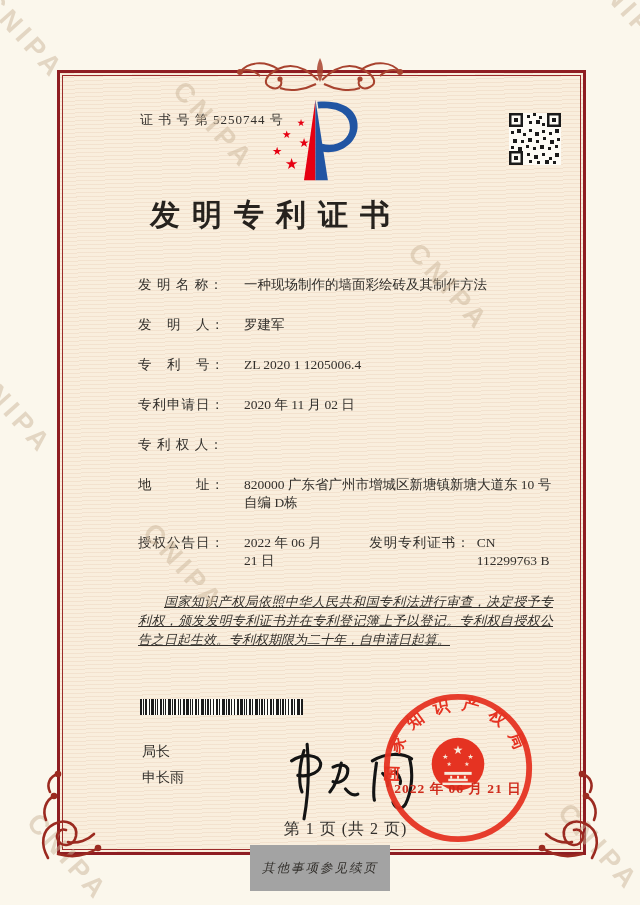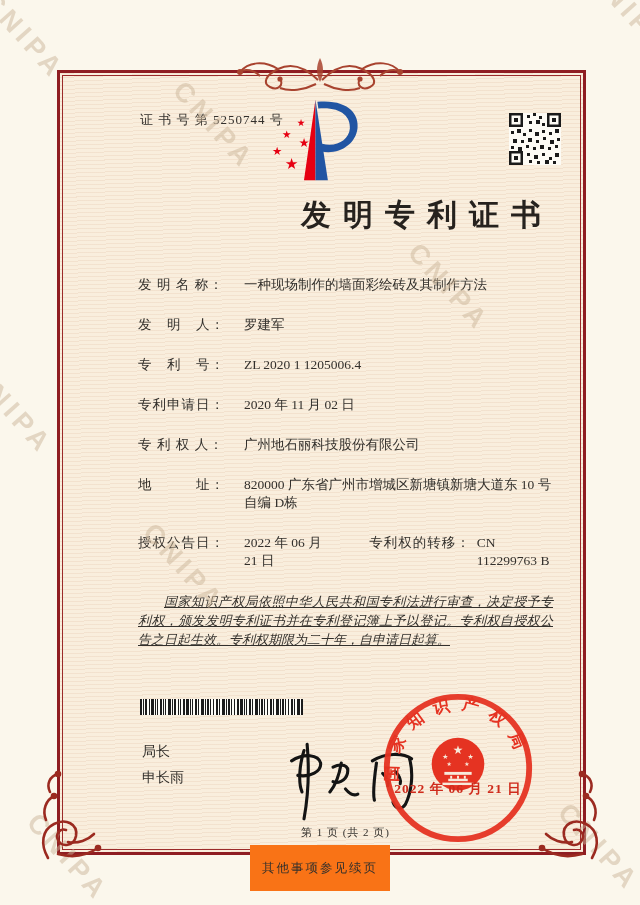--- a/index.html
+++ b/index.html
@@ -13,50 +13,50 @@
   
   .frame{position:absolute;left:57px;top:70px;width:529px;height:785px;box-sizing:border-box;
          border:3px solid #8f1d22;z-index:1;
          background-color:#f9eedd;
          background-image:repeating-linear-gradient(178deg,rgba(210,160,128,0.16) 0 1px,rgba(255,255,255,0) 1px 4px);}
   .frame::before{content:"";position:absolute;inset:2px;border:1px solid #9b2a2a;pointer-events:none;}
   .inner{position:absolute;inset:0;padding:34px 30px 12px 30px;box-sizing:border-box;z-index:3;margin-left:48px;}
   .cert-no{font-size:13px;letter-spacing:1px;margin:4px 0 0 2px;}
   .logo{position:absolute;left:50%;top:24px;transform:translateX(-54%);width:116px;height:86px;z-index:3;}
   .qr{position:absolute;right:22px;top:40px;width:52px;height:52px;z-index:3;}
-  .title{text-align:right;font-size:30px;font-weight:bold;letter-spacing:12px;text-indent:12px;
+  .title{text-align:left;font-size:30px;font-weight:bold;letter-spacing:12px;text-indent:12px;
          margin:66px 0 0 0;color:#26221e;}
   .fields{margin-top:40px;font-size:13.5px;}
   .frow{display:flex;margin-bottom:22px;line-height:18px;}
   .frow.address{margin-bottom:0;}
   .flabel{width:106px;flex:none;letter-spacing:1px;}
   .fvalue{flex:1;max-width:400px;}
   .pair{display:flex;}
   .pair2{margin-left:34px;}
   .pair2 .flabel{width:auto;margin-right:6px;}
   .body-text{margin-top:8px;font-size:13px;font-style:italic;line-height:19px;text-align:justify;text-decoration:underline;}
   .body-text p{margin:0;text-indent:2em;}
   .barcode{display:block;margin:50px 0 0 2px;width:163px;height:16px;}
   .sig-row{position:relative;margin-top:24px;height:100px;}
   .sig-labels{margin:16px 0 0 4px;font-size:14px;line-height:26px;}
   .sig-script{position:absolute;left:135px;top:-8px;width:150px;height:95px;}
-  .page-no{position:absolute;bottom:12px;left:0;right:0;text-align:center;font-size:11px;letter-spacing:1px;}
+  .page-no{position:absolute;bottom:12px;left:0;right:0;text-align:center;font-size:16px;letter-spacing:1px;}
   
   .orn-top{position:absolute;left:232px;top:50px;width:176px;height:46px;z-index:4;}
   .orn-corner{position:absolute;width:66px;height:102px;z-index:4;}
   .orn-bl{left:38px;top:760px;}
   .orn-br{right:38px;top:760px;transform:scaleX(-1);}
   
   .seal{position:absolute;left:380px;top:690px;width:156px;height:156px;z-index:5;}
   .seal svg{width:100%;height:100%;}
   .seal-date{position:absolute;left:-10px;right:-10px;top:90px;text-align:center;
              color:#cf2b1c;font-size:13.5px;font-weight:bold;letter-spacing:1px;}
   
   .footer-note{position:absolute;top:860px;left:0;right:0;text-align:center;z-index:3;font-size:12.5px;}
-  .footer-note span{background:#f97316;padding:16px 12px;letter-spacing:2px;}
+  .footer-note span{background:#a3a3a3;padding:16px 12px;letter-spacing:2px;font-style:italic;}
 </style>
 </head>
 <body>
 
 <div class="page">
 
   <div class="wm-layer">
     <span class="wm" style="left:-30px;top:20px;">CNIPA</span>
     <span class="wm" style="left:160px;top:110px;">CNIPA</span>
     <span class="wm" style="left:575px;top:-5px;">CNIPA</span>
@@ -122,33 +122,32 @@
         <div class="frow">
           <span class="flabel">专　利　号：</span>
           <span class="fvalue">ZL 2020 1 1205006.4</span>
         </div>
         <div class="frow">
           <span class="flabel">专利申请日：</span>
           <span class="fvalue">2020 年 11 月 02 日</span>
         </div>
         <div class="frow">
           <span class="flabel">专 利 权 人：</span>
-          <span class="fvalue">广州地石丽科技股份有限公司</span>
         </div>
         <div class="frow address">
           <span class="flabel">地　　　址：</span>
           <span class="fvalue">820000 广东省广州市增城区新塘镇新塘大道东 10 号自编 D栋</span>
         </div>
         <div class="frow" style="margin-top:22px;">
           <span class="pair">
             <span class="flabel">授权公告日：</span>
             <span>2022 年 06 月 21 日</span>
           </span>
           <span class="pair pair2">
-            <span class="flabel">专利权的转移：</span>
+            <span class="flabel">发明专利证书：</span>
             <span>CN 112299763 B</span>
           </span>
         </div>
       </div>
 
       <div class="body-text">
         <p>国家知识产权局依照中华人民共和国专利法进行审查，决定授予专利权，颁发发明专利证书并在专利登记簿上予以登记。专利权自授权公告之日起生效。专利权期限为二十年，自申请日起算。</p>
       </div>
 
       <svg class="barcode" viewBox="0 0 163 16" preserveAspectRatio="none" aria-hidden="true">

